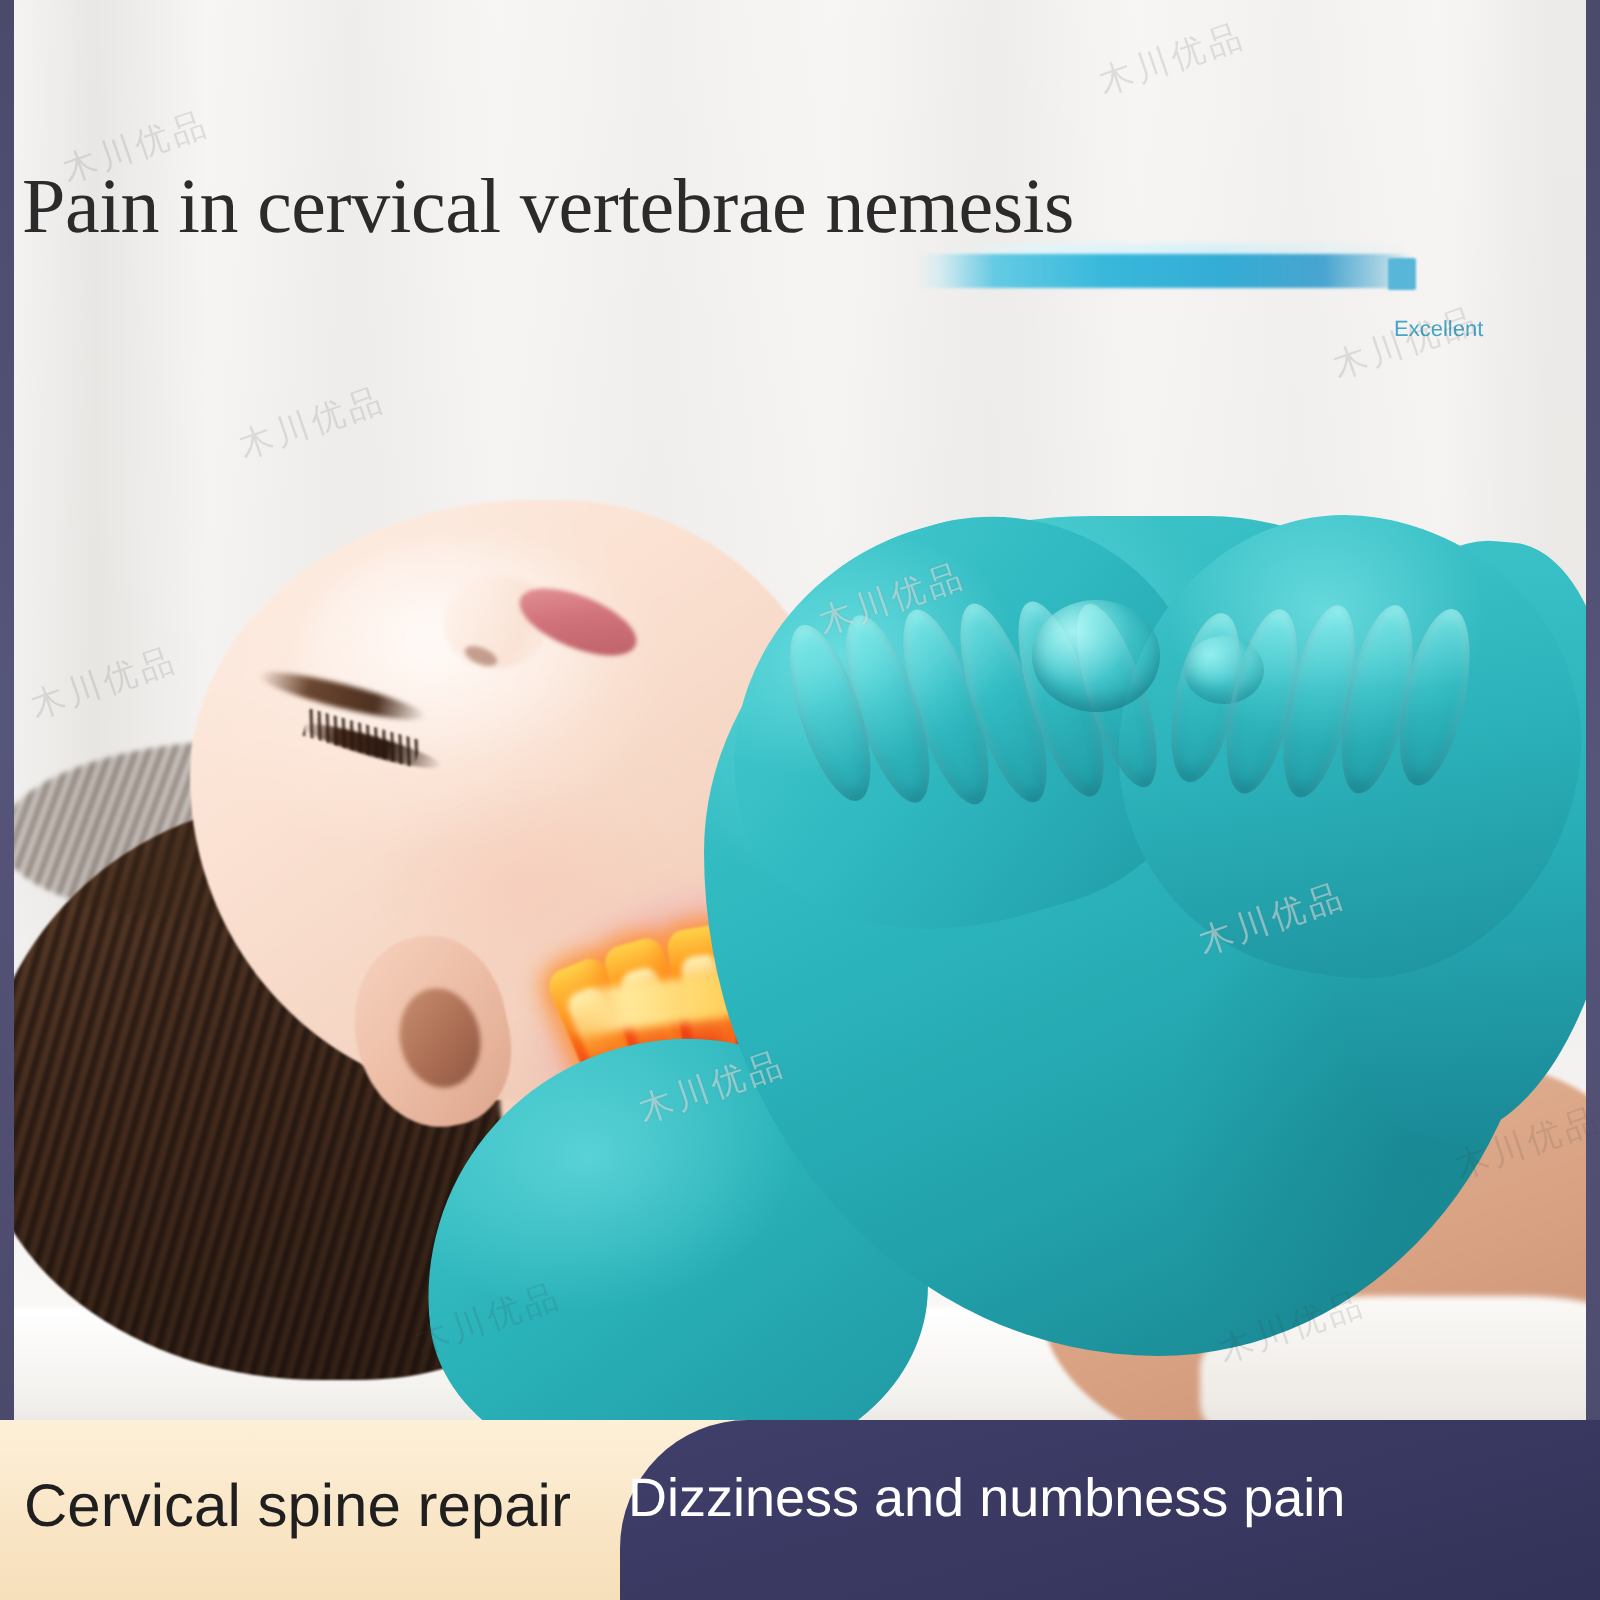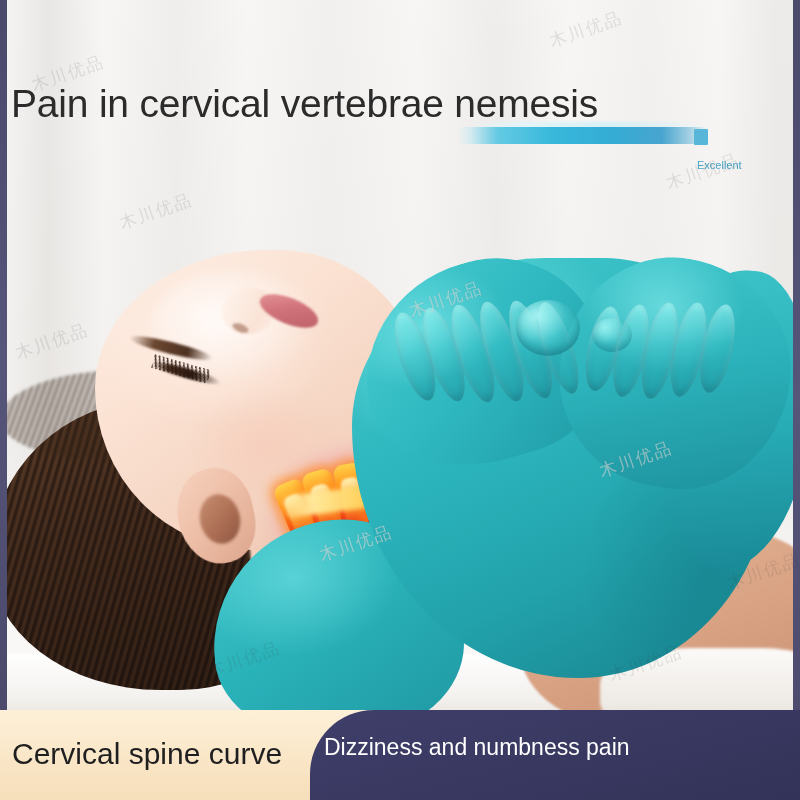--- a/index.html
+++ b/index.html
@@ -401,20 +401,21 @@
 
   
   .headline {
     position: absolute;
     left: 11px; top: 84px;
     font-size: 39px;
     line-height: 1;
     color: #2b2b2b;
     letter-spacing: -0.2px;
     white-space: nowrap;
+    font-family: Liberation Serif, serif;
   }
   .subhead {
     position: absolute;
     left: 177px; top: 196px;
     font-size: 25px;
     line-height: 1;
     color: #3a3a3a;
     white-space: nowrap;
   }
   .excellent {
@@ -444,22 +445,22 @@
   }
   .panel-navy {
     position: absolute;
     left: 310px; top: 710px;
     width: 490px; height: 90px;
     background: linear-gradient(165deg, #3f3f6b 0%, #393962 45%, #333359 100%);
     border-top-left-radius: 64px;
   }
   .panel-navy-label {
     position: absolute;
-    left: 324px; top: 736px;
-    font-size: 23px;
+    left: 314px; top: 736px;
+    font-size: 27px;
     line-height: 1;
     color: #ffffff;
     white-space: nowrap;
   }
 
   
   .wm-layer {
     position: absolute;
     inset: 0;
     pointer-events: none;
@@ -547,21 +548,21 @@
   <div class="brush"></div>
   <div class="brush-tip"></div>
   <div class="excellent">Excellent</div>
 
   <div class="headline">Pain in cervical vertebrae nemesis</div>
 
   <div class="rail rail-left"></div>
   <div class="rail rail-right"></div>
 
   <div class="panel-cream"></div>
-  <div class="panel-cream-label">Cervical spine curve</div>
+  <div class="panel-cream-label">Cervical spine repair</div>
   <div class="panel-navy"></div>
   <div class="panel-navy-label">Dizziness and numbness pain</div>
 
   <div class="wm-layer">
     <div class="wm wm-dark" style="left:30px;  top:62px;">木川优品</div>
     <div class="wm wm-dark" style="left:548px; top:18px;">木川优品</div>
     <div class="wm wm-dark" style="left:665px; top:160px;">木川优品</div>
     <div class="wm wm-dark" style="left:118px; top:200px;">木川优品</div>
     <div class="wm wm-dark" style="left:14px;  top:330px;">木川优品</div>
     <div class="wm" style="left:408px; top:288px;">木川优品</div>

